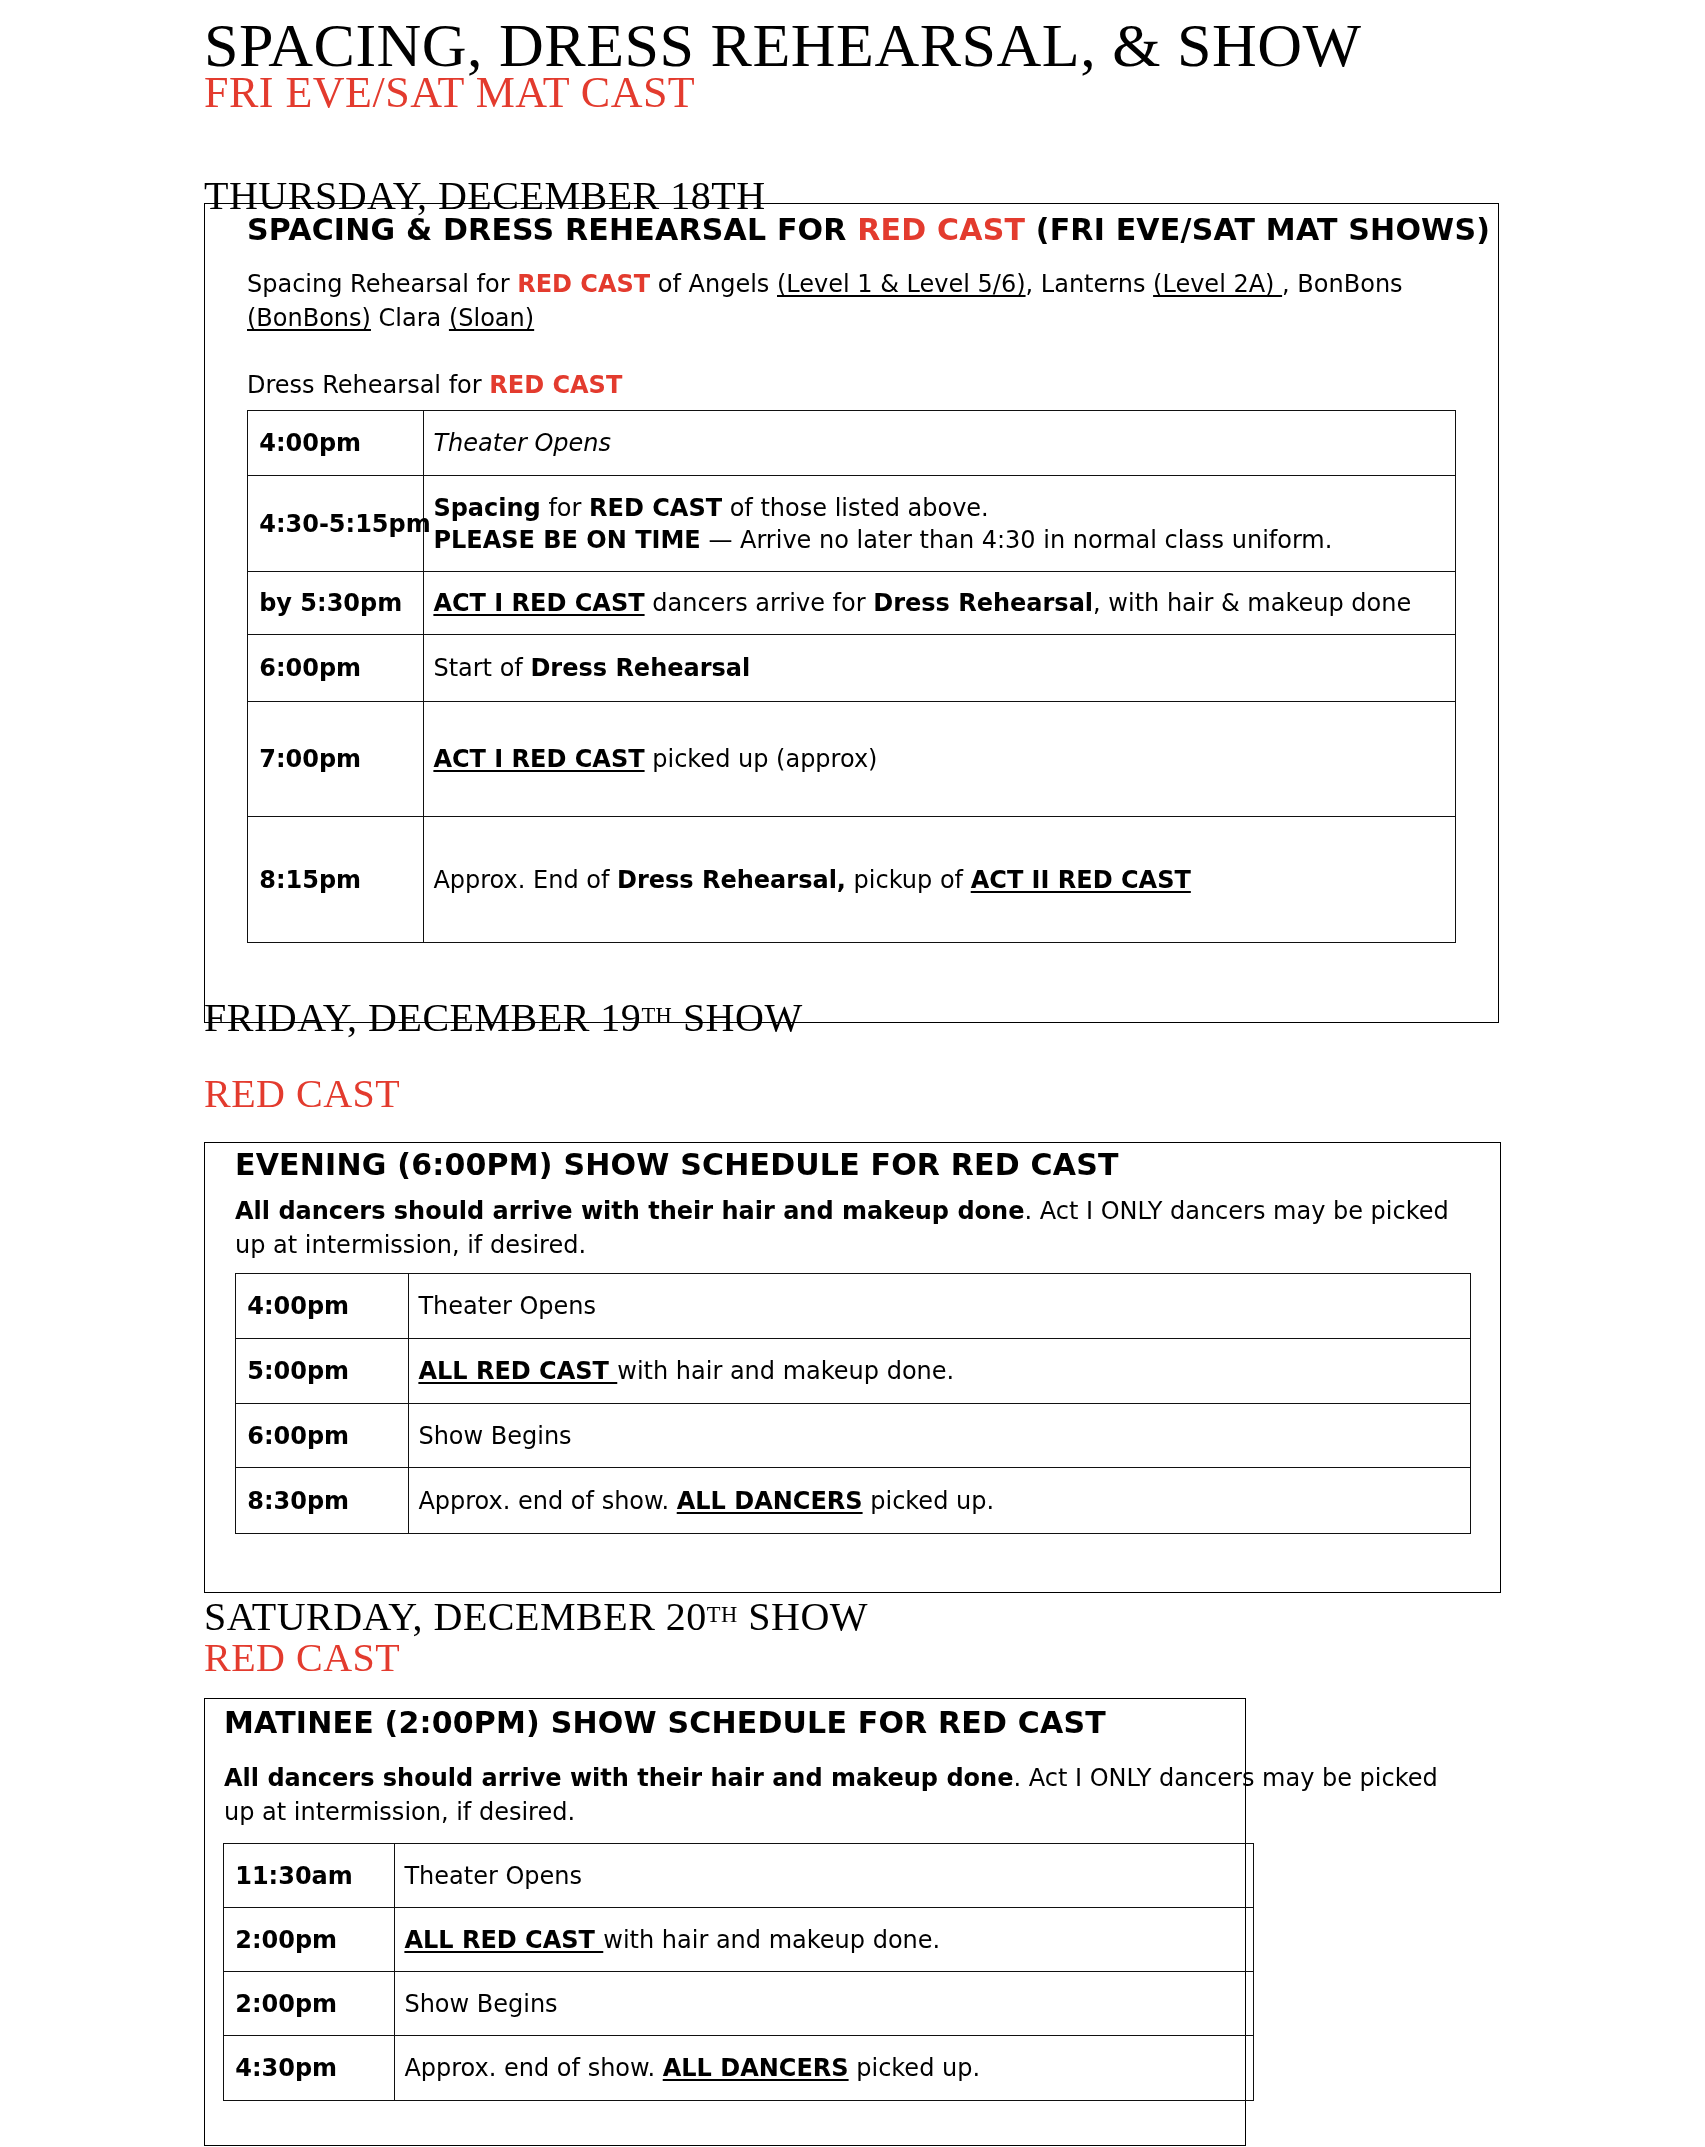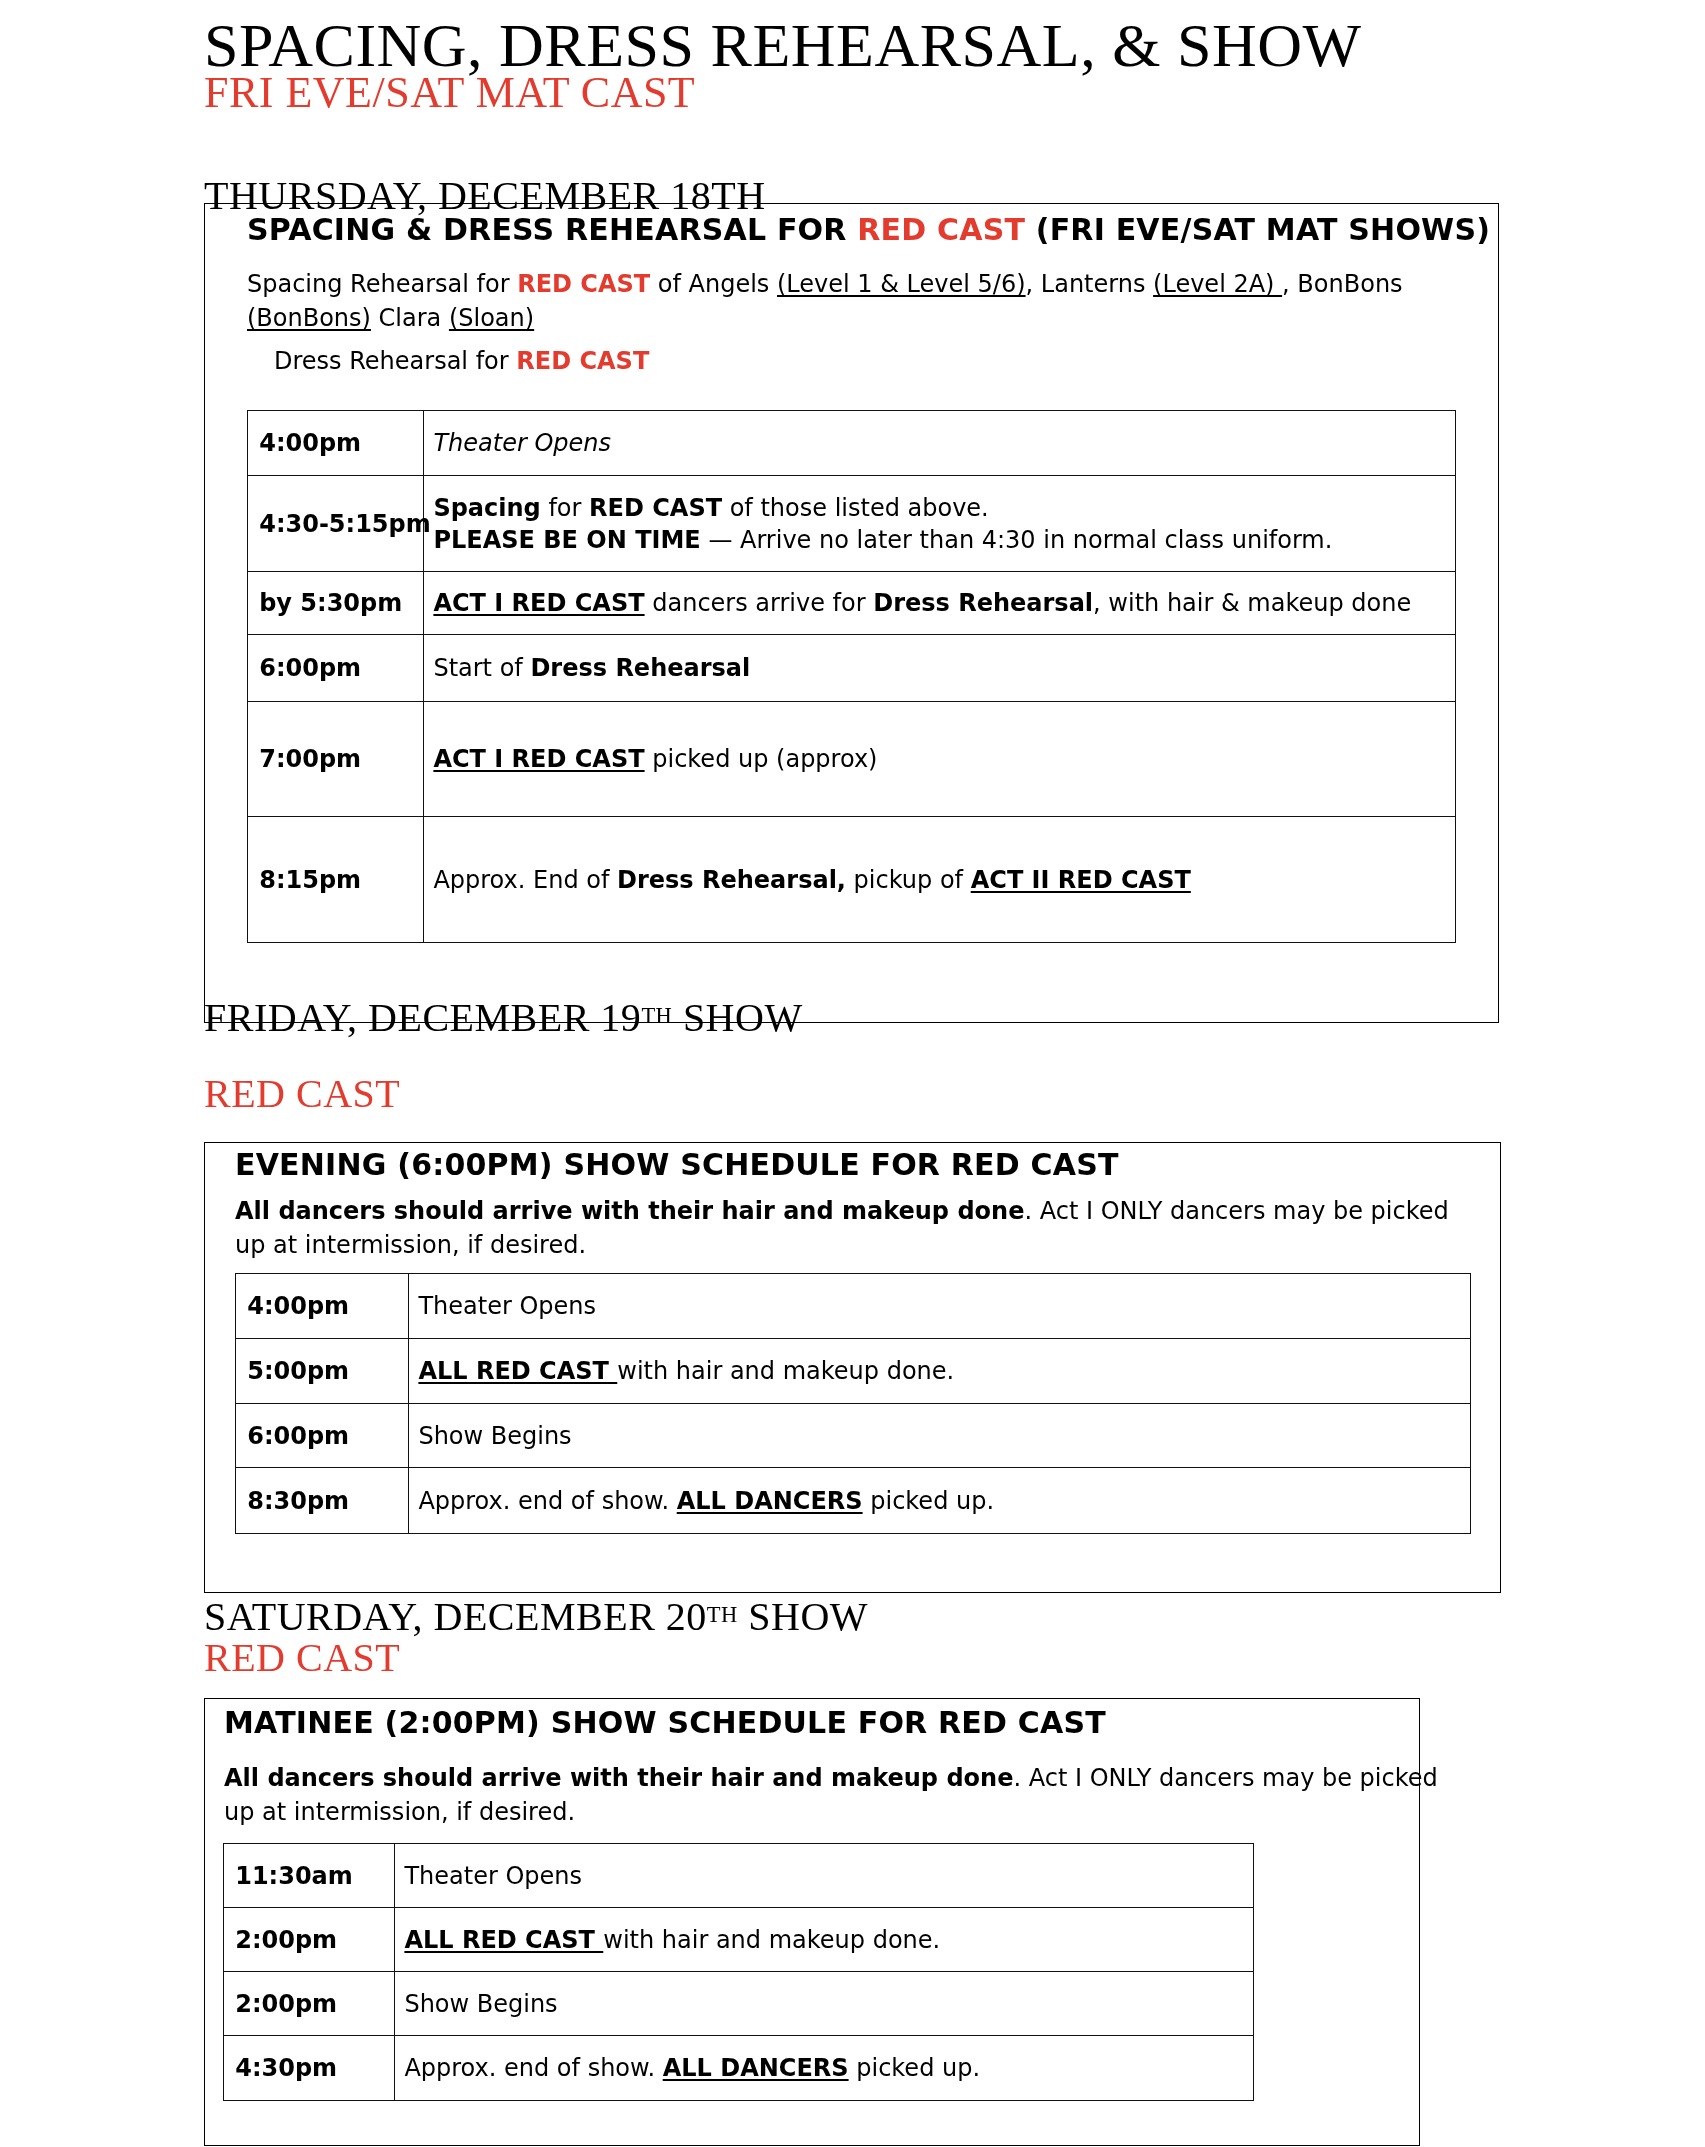--- a/index.html
+++ b/index.html
@@ -12,21 +12,21 @@
   #thu-heading { top:137px; font-size:40px; line-height:52px;margin-top:33px; }
   #fri-heading { top:984px; font-size:40px; line-height:68px; }
   #fri-subheading { top:1070px; font-size:40px; line-height:47px; }
   #sat-heading { top:1593px; font-size:40px; line-height:47px; }
   #sat-subheading { top:1634px; font-size:40px; line-height:47px; }
   sup.ord { font-size:22.5px; vertical-align:top; position:relative; top:-1.9px; }
 
   .box { position:absolute; border:1.9px solid #000; box-sizing:border-box; }
   #box-thu { left:204px; top:203px; width:1295px; height:820px;padding-left:37px; }
   #box-fri { left:204px; top:1142px; width:1297px; height:451px; }
-  #box-sat { left:204px; top:1698px; width:1216px; height:448px; }
+  #box-sat { left:204px; top:1698px; width:1042px; height:448px; }
 
   .box-title { position:absolute; font-size:30px; font-weight:bold; white-space:nowrap; letter-spacing:0.2px; }
   .para { position:absolute; font-size:24px; line-height:34px; }
   .b { font-weight:bold; }
   .u { text-decoration:underline; text-underline-offset:2.8px; }
   .i { font-style:italic; }
 
   table.sched { position:absolute; border-collapse:collapse; font-size:24px; table-layout:fixed;border-radius:23px; }
   table.sched td { border:1.9px solid #111; padding:0 9.4px; vertical-align:middle; line-height:32px; }
   table.sched td.time { font-weight:bold; white-space:nowrap; padding-left:11.2px; }
@@ -39,21 +39,21 @@
 </head>
 <body>
 
 <div id="doc-title" class="serif">SPACING, DRESS REHEARSAL, &amp; SHOW</div>
 <div id="doc-subtitle" class="serif red">FRI EVE/SAT MAT CAST</div>
 
 <div id="thu-heading" class="serif">THURSDAY, DECEMBER 18TH</div>
 <div id="box-thu" class="box">
   <div class="box-title" style="left:42px; top:7.5px;"><span>SPACING &amp; DRESS REHEARSAL FOR </span><span class="red">RED CAST</span><span> (FRI EVE/SAT MAT SHOWS)</span></div>
   <div class="para" style="left:42px; top:63px; width:1218px;"><span>Spacing Rehearsal for </span><span class="b red">RED CAST</span><span> of Angels </span><span class="u">(Level 1 &amp; Level 5/6)</span><span>, Lanterns </span><span class="u">(Level 2A) </span><span>, BonBons </span><span class="u">(BonBons)</span><span> Clara </span><span class="u">(Sloan)</span></div>
-  <div class="para" style="left:42px; top:140px; width:1218px;margin-left:27px;"><span>Dress Rehearsal for </span><span class="b red">RED CAST</span></div>
+  <div class="para" style="left:42px; top:164px; width:1218px;"><span>Dress Rehearsal for </span><span class="b red">RED CAST</span></div>
 </div>
 <table id="tbl-thu" class="sched">
     <colgroup>
       <col style="width: 176px;">
       <col>
     </colgroup>
     <tbody>
       <tr style="height: 65px;">
         <td class="time">4:00pm</td>
         <td class="desc"><span class="i">Theater Opens</span></td>

